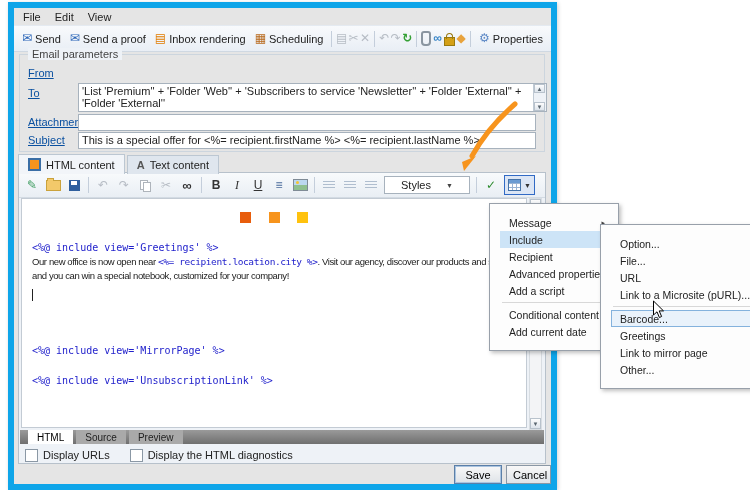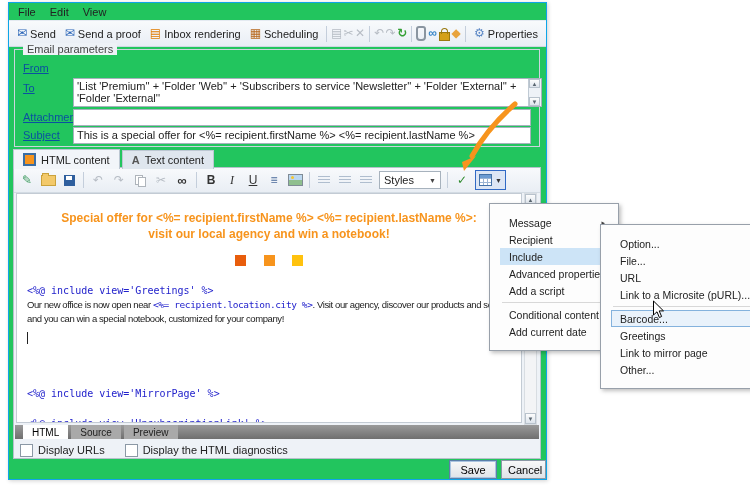--- a/index.html
+++ b/index.html
@@ -1,21 +1,21 @@
 <!DOCTYPE html>
 <html><head>
 <meta charset="utf-8">
 <style>
   html,body{margin:0;padding:0;}
   body{width:750px;height:490px;position:relative;background:#fff;
        font-family:"Liberation Sans","DejaVu Sans",sans-serif;font-size:11px;color:#222;overflow:hidden;}
 
   
-  .window{position:absolute;left:8px;top:2px;width:537px;height:476px;background:#22c55e;
-          border:1px solid #0ea5e9;box-shadow:1px 1px 4px rgba(0,0,0,.18);}
+  .window{position:absolute;left:8px;top:2px;width:537px;height:476px;background:#e5e5e5;
+          border:6px solid #0ea5e9;box-shadow:1px 1px 4px rgba(0,0,0,.18);}
   .menubar{height:17px;display:flex;align-items:center;padding-left:2px;}
   .menubar .mb{padding:1px 7px;}
   .toolbar{height:25px;display:flex;align-items:center;gap:1px;padding:0 4px;
            border-top:1px solid #e4eaf1;border-bottom:1px solid #cfd8e2;
            background:linear-gradient(#f8fafc,#e9eef5);}
   .tbtn{display:flex;align-items:center;gap:3px;padding:2px 4px;white-space:nowrap;}
   .ibtn{width:18px;height:18px;display:flex;align-items:center;justify-content:center;}
   .sep{width:1px;height:16px;background:#c4cedb;margin:0 3px;}
   .icon{display:inline-block;text-align:center;font-size:12px;line-height:13px;}
   .env{color:#2c66b8;} .orangeic{color:#e07b00;} .calic{color:#b86a1e;}
@@ -59,21 +59,21 @@
   .folder i{position:absolute;left:0;top:-3px;width:5px;height:2px;background:#f3c96a;border:1px solid #caa23c;border-bottom:none;display:block;}
   .floppy{width:11px;height:11px;background:#2f5f9e;position:relative;display:inline-block;}
   .floppy i{position:absolute;left:2px;top:1px;width:6px;height:4px;background:#fff;display:block;}
   .copyic{width:11px;height:11px;position:relative;display:inline-block;}
   .copyic i{position:absolute;width:6px;height:8px;background:#fff;border:1px solid #aeb4bb;display:block;}
   .copyic i:first-child{left:0;top:0;} .copyic i:last-child{left:3px;top:2px;}
   .imgic{width:13px;height:10px;border:1px solid #7f8b96;background:linear-gradient(180deg,#bcd8f0 55%,#8fbf8f 45%);position:relative;display:inline-block;}
   .imgic i{position:absolute;left:2px;top:1px;width:3px;height:3px;background:#f7c52d;border-radius:50%;display:block;}
   .alignic{width:12px;height:9px;background:repeating-linear-gradient(#9fb0c4 0 1px,transparent 1px 3px);opacity:.8;display:inline-block;}
   .styles{display:flex;align-items:center;justify-content:space-between;border:1px solid #a7b2bd;background:#fff;
-          height:16px;padding:0 4px;width:52px;margin:0 2px;}
+          height:16px;padding:0 16px;width:52px;margin:0 2px;}
   .styles .dd{font-size:7px;color:#444;}
   .insertbtn{display:flex;align-items:center;gap:3px;border:1px solid #316ac5;background:#dce6f5;height:18px;padding:0 3px;margin-left:2px;}
   .tableic{width:11px;height:10px;border:1px solid #4472a8;background:
            linear-gradient(#6b9bd2 3px,transparent 3px),
            repeating-linear-gradient(90deg,transparent 0 3px,#9ab4d4 3px 4px),
            repeating-linear-gradient(transparent 0 3px,#9ab4d4 3px 4px),#fff;display:inline-block;}
   .insertbtn .dd{font-size:7px;color:#333;}
 
   
   .cwrap{position:absolute;left:2px;top:25px;width:521px;height:232px;}
@@ -299,24 +299,20 @@
           <span class="spellic">✓</span>
         </span>
       <div class="insertbtn">
         <span class="tableic"></span>
         <span class="dd">▼</span>
       </div>
     </div>
 
     <div class="cwrap">
       <div class="content">
-        <div class="headline">
-          <div>Special offer for &lt;%= recipient.firstName %&gt; &lt;%= recipient.lastName %&gt;:</div>
-          <div>visit our local agency and win a notebook!</div>
-        </div>
         <div class="squares">
           <span class="sq" style="background: rgb(232, 93, 12);"></span>
           <span class="sq" style="background: rgb(247, 148, 29);"></span>
           <span class="sq" style="background: rgb(255, 194, 14);"></span>
         </div>
         <div class="mono g1">&lt;%@ include view='Greetings' %&gt;</div>
         <div class="bodyline">
           <span>Our new office is now open near </span><span class="mono-inline">&lt;%= recipient.location.city %&gt;</span><span>. Visit our agency, discover our products and services,</span>
         </div>
         <div class="bodyline">and you can win a special notebook, customized for your company!</div>
@@ -356,26 +352,26 @@
 <svg class="annotation" style="left:455px;top:98px" width="70" height="80" viewBox="0 0 70 80">
   <path d="M60,6 C44,20 28,38 17,58" stroke="#f7941d" stroke-width="5" fill="none" stroke-linecap="round"></path>
   <polygon points="9,73 21,58 7,64" fill="#f7941d"></polygon>
 </svg>
 
 <div class="menu" style="left:489px;top:203px;width:108px;">
   <div class="mitem">
     <span>Message</span>
     <span class="marrow">▸</span>
   </div>
-  <div class="mitem">
-    <span>Recipient</span>
-    <span class="marrow">▸</span>
-  </div>
   <div class="mitem hl">
     <span>Include</span>
+    <span class="marrow">▸</span>
+  </div>
+  <div class="mitem">
+    <span>Recipient</span>
     <span class="marrow">▸</span>
   </div>
   <div class="mitem">
     <span>Advanced properties</span>
     <span class="marrow">▸</span>
   </div>
   <div class="mitem">
     <span>Add a script</span>
   </div>
   <div class="msep"></div>

